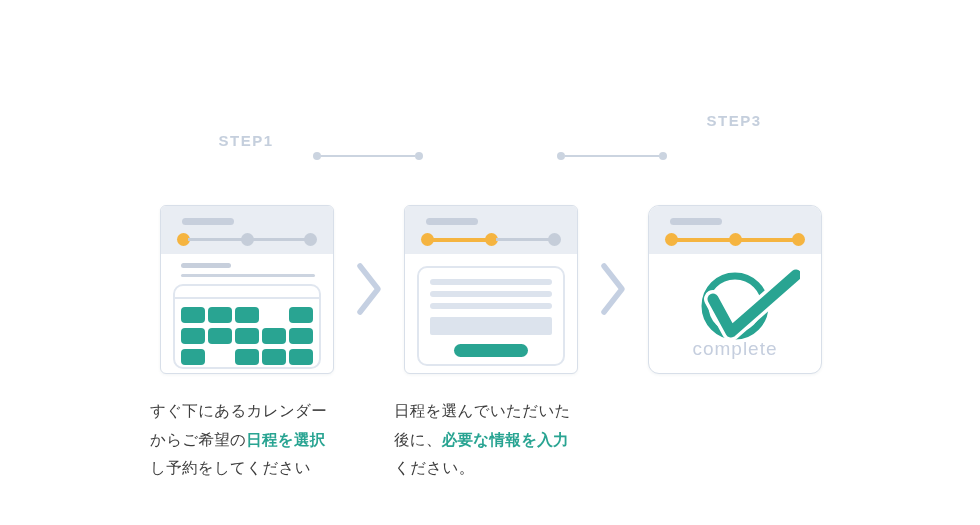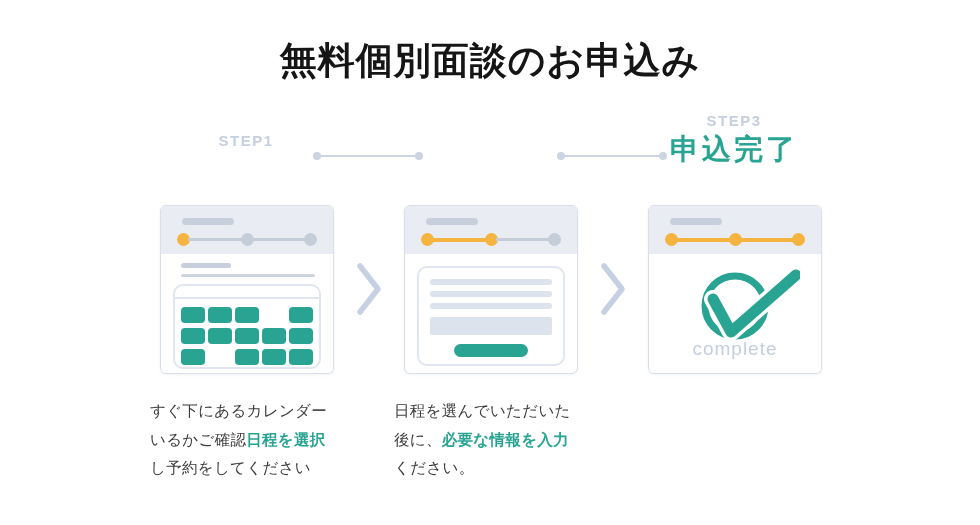--- a/index.html
+++ b/index.html
@@ -34,21 +34,21 @@
   .connector{position:absolute;top:151px;width:110px;height:9px;display:flex;align-items:center;}
   .conn-1{left:313px;} .conn-2{left:557px;}
   .conn-dot{width:8px;height:8px;border-radius:50%;background:var(--line-gray);flex:none;}
   .conn-line{flex:1;height:2px;background:var(--line-gray);}
   
   .card{
     position:absolute;top:205px;width:172px;height:167px;background:#fff;
     border:1px solid var(--card-border);border-radius:6px;box-shadow:0 1px 3px rgba(40,60,90,.06);
     overflow:hidden;
   }
-  .card-1{left:160px;} .card-2{left:404px;} .card-3{left:648px;}
+  .card-1{left:160px;} .card-2{left:404px;} .card-3{left:648px;border-radius:11px;}
   .card-header{position:absolute;left:0;right:0;top:0;height:48px;background:var(--header-bg);}
   .header-pill{position:absolute;left:21px;top:12px;width:52px;height:7px;border-radius:4px;background:var(--bar-gray);}
   .progress{position:absolute;left:16px;right:16px;top:27px;height:13px;display:flex;align-items:center;}
   .p-dot{width:13px;height:13px;border-radius:50%;background:var(--gray-dot);flex:none;}
   .p-dot.on{background:var(--orange);}
   .p-seg{flex:1;height:3px;background:var(--gray-dot);margin:0 -2px;}
   .p-seg.on{background:var(--orange);height:4px;}
   
   .c1-line1{position:absolute;left:20px;top:57px;width:50px;height:5px;border-radius:2.5px;background:var(--bar-gray);}
   .c1-line2{position:absolute;left:20px;top:68px;width:134px;height:3px;border-radius:1.5px;background:#ccd4e0;}
@@ -77,28 +77,26 @@
   }
   .desc-1{left:150px;} .desc-2{left:394px;} .desc-3{left:638px;}
   .seg-teal-bold{color:var(--teal);font-weight:bold;}
   .seg-bold{color:#1e1e1e;font-weight:bold;}
 </style>
 </head>
 <body>
 
 <div class="canvas">
 
-  <h1 class="page-title">無料個別面談のお申込み</h1>
 
   <div class="step-head head-1">
     <div class="step-label">STEP1</div>
   </div>
   <div class="step-head head-3">
     <div class="step-label">STEP3</div>
-    <div class="step-title">申込完了</div>
   </div>
 
   <div class="connector conn-1">
     <span class="conn-dot"></span>
     <span class="conn-line"></span>
     <span class="conn-dot"></span>
   </div>
   <div class="connector conn-2">
     <span class="conn-dot"></span>
     <span class="conn-line"></span>
@@ -180,19 +178,19 @@
   </div>
 
   <svg class="chevron chev-1" viewBox="0 0 26 54">
     <polyline points="4,4 22,27 4,50" fill="none" stroke="#c5d0e2" stroke-width="5.5" stroke-linecap="round" stroke-linejoin="round"></polyline>
   </svg>
   <svg class="chevron chev-2" viewBox="0 0 26 54">
     <polyline points="4,4 22,27 4,50" fill="none" stroke="#c5d0e2" stroke-width="5.5" stroke-linecap="round" stroke-linejoin="round"></polyline>
   </svg>
 
   <p class="desc desc-1"><span class="seg-normal">すぐ下にあるカレンダー
-いるかご確認</span><span class="seg-teal-bold">日程を選択</span><span class="seg-normal">
+からご希望の</span><span class="seg-teal-bold">日程を選択</span><span class="seg-normal">
 し予約をしてください</span></p>
   <p class="desc desc-2"><span class="seg-normal">日程を選んでいただいた
 後に、</span><span class="seg-teal-bold">必要な情報を入力</span><span class="seg-normal">
 ください。</span></p>
 
 </div>
 
 </body></html>

